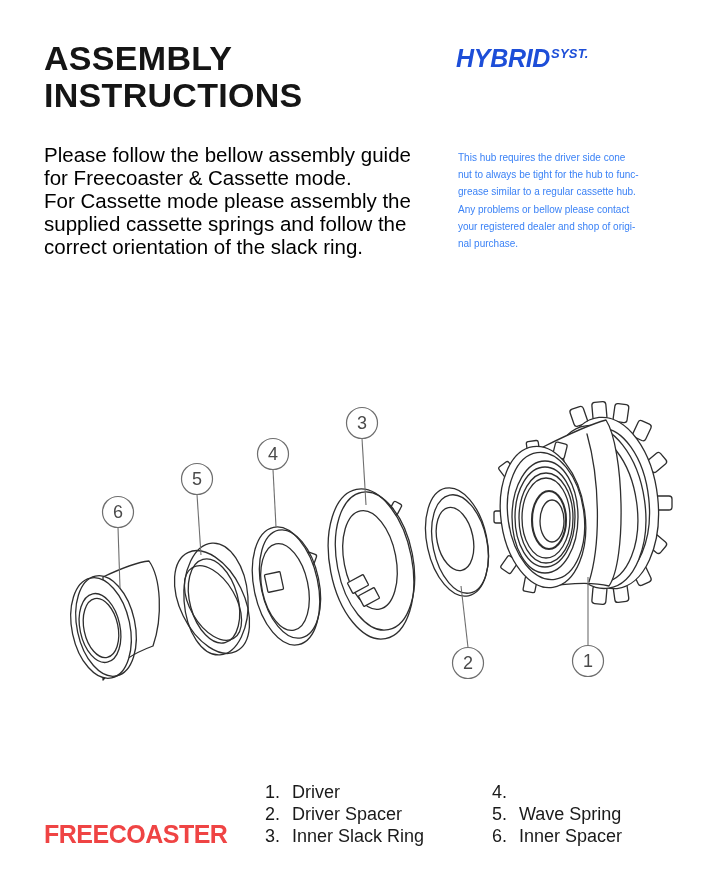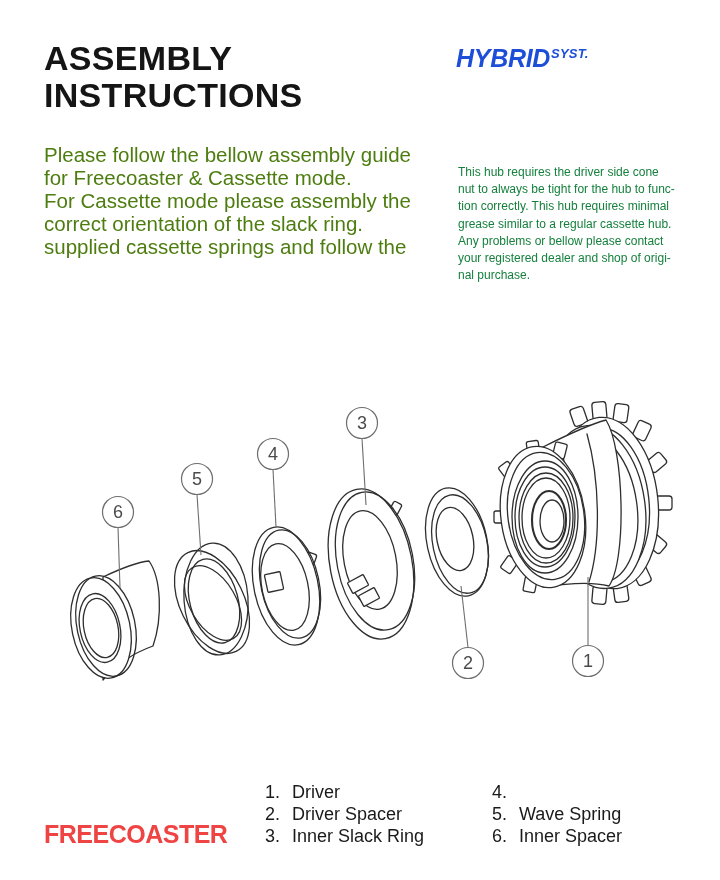--- a/index.html
+++ b/index.html
@@ -15,25 +15,25 @@
   .brand{
     position:absolute;left:456px;top:44px;
     font-style:italic;font-weight:700;font-size:25px;letter-spacing:-0.3px;color:#1d4ed8;
     white-space:nowrap;
   }
   .brand .suffix{
     font-size:13px;letter-spacing:0.2px;position:relative;top:-9px;margin-left:1px;
   }
   .intro{
     position:absolute;left:44px;top:143px;
-    font-size:20.5px;line-height:23px;color:#4d7c0f;
+    font-size:20.5px;line-height:23px;color:#000000;
   }
   .note{
-    position:absolute;left:458px;top:164px;
-    font-size:12px;line-height:17.2px;color:#15803d;
+    position:absolute;left:458px;top:149px;
+    font-size:10px;line-height:17.2px;color:#3b82f6;
   }
   .diagram{position:absolute;left:0;top:385px;}
   .mode{
     position:absolute;left:44px;top:820px;
     font-size:25px;font-weight:700;letter-spacing:-0.5px;color:#ef4444;
   }
   .parts-col{position:absolute;top:781px;font-size:18px;line-height:22px;color:#1a1a1a;}
   .col1{left:265px;}
   .col2{left:492px;}
   .part-row{display:flex;}
@@ -57,28 +57,27 @@
   </h1>
 
   <div class="brand">
     <span>HYBRID</span><span class="suffix">SYST.</span>
   </div>
 
   <div class="intro">
     <div>Please follow the bellow assembly guide</div>
     <div>for Freecoaster &amp; Cassette mode.</div>
     <div>For Cassette mode please assembly the</div>
+    <div>supplied cassette springs and follow the</div>
     <div>correct orientation of the slack ring.</div>
-    <div>supplied cassette springs and follow the</div>
   </div>
 
   <div class="note">
     <div>This hub requires the driver side cone</div>
     <div>nut to always be tight for the hub to func-</div>
-    <div>tion correctly. This hub requires minimal</div>
     <div>grease similar to a regular cassette hub.</div>
     <div>Any problems or bellow please contact</div>
     <div>your registered dealer and shop of origi-</div>
     <div>nal purchase.</div>
   </div>
 
   <svg class="diagram" width="720" height="340" viewBox="0 385 720 340" xmlns="http://www.w3.org/2000/svg">
 
     <g>
       <path class="fw" d="M 103,577 C 122,568 139,562 149,561 C 161,578 163,617 153,646 C 139,651 120,660 103,680 Z"></path>

